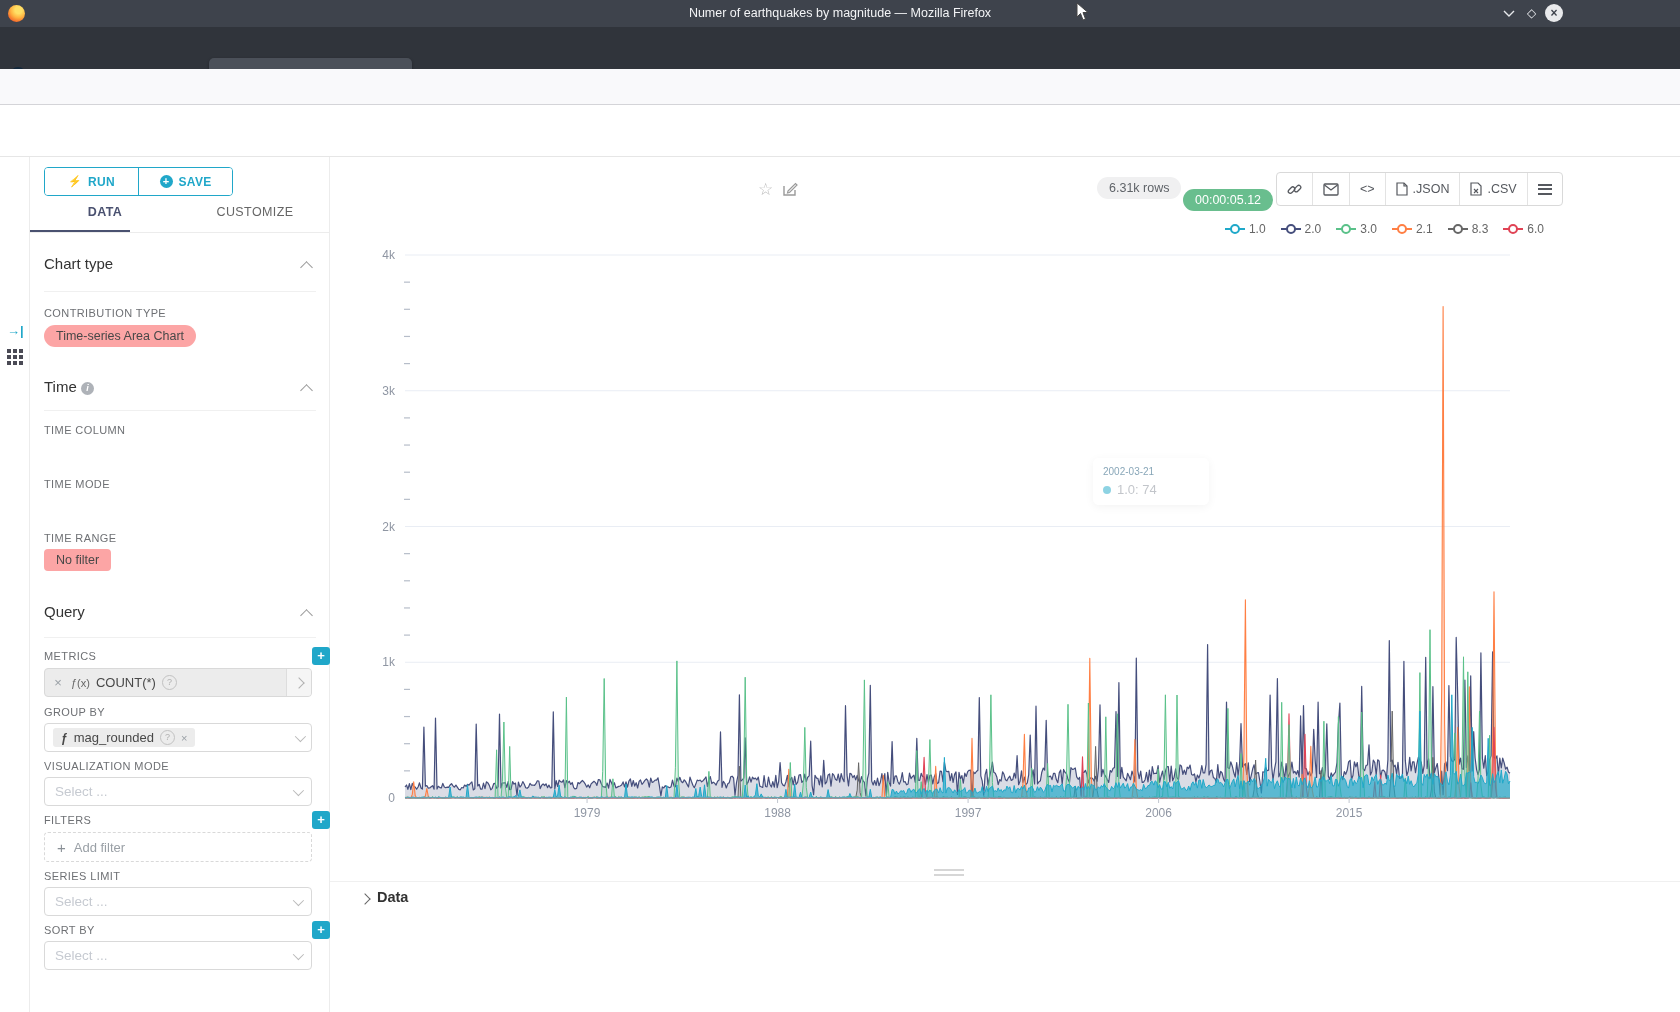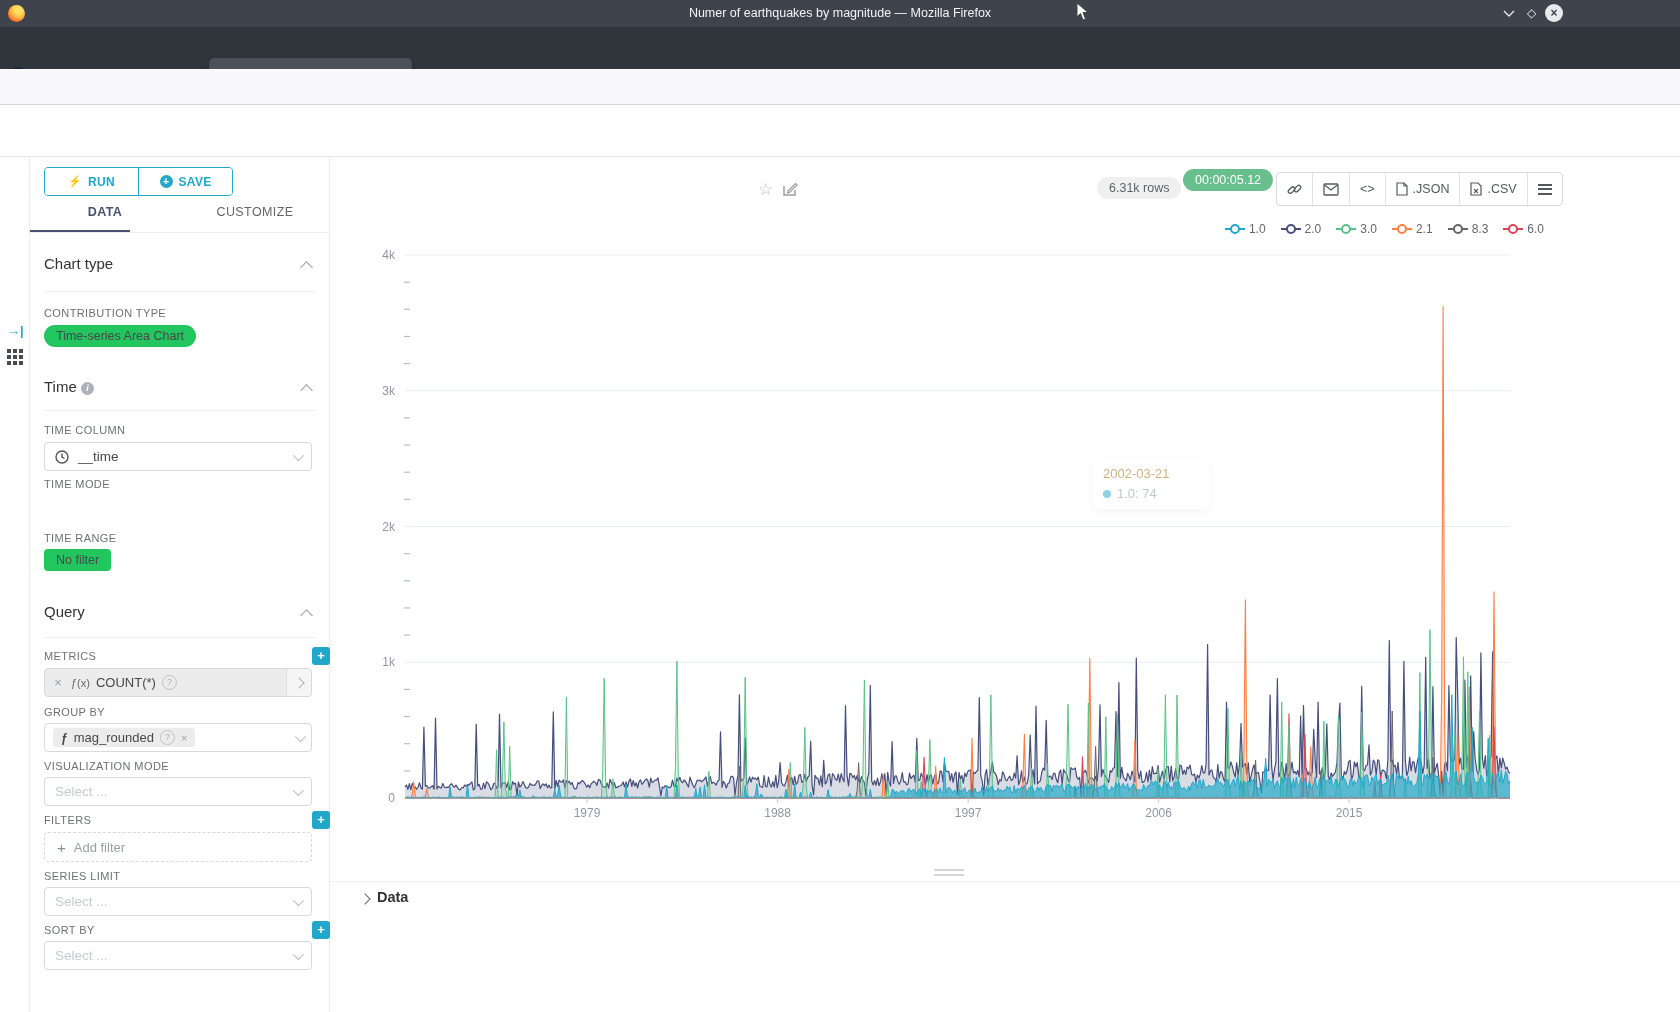--- a/index.html
+++ b/index.html
@@ -64,21 +64,21 @@
   #ptabs-border{left:0;top:75px;width:300px;height:1px;background:#ececec;}
 
   .sec-head{left:14px;font-size:15px;color:#333;}
   .sec-chev{left:272px;width:8px;height:8px;border-right:1.6px solid #999;border-bottom:1.6px solid #999;transform:rotate(-135deg);}
   .sec-line{left:14px;width:272px;height:1px;background:#f0f0f0;}
   .lbl{left:14px;font-size:11px;letter-spacing:.4px;color:#6e7074;}
   .sel{left:14px;width:268px;height:29px;border:1px solid #d9d9d9;border-radius:4px;background:#fff;
        box-sizing:border-box;display:flex;align-items:center;padding:0 10px;font-size:13.5px;color:#484848;}
   .sel .ph{color:#c6cad1;}
   .sel .dchev{margin-left:auto;width:7px;height:7px;border-right:1.5px solid #b9b9b9;border-bottom:1.5px solid #b9b9b9;transform:rotate(45deg) translateY(-2px);}
-  .pill{display:inline-block;background:#22c55e;border-radius:12px;padding:4px 12px;font-size:12.5px;color:#484848;}
+  .pill{display:inline-block;background:#fca5a5;border-radius:12px;padding:4px 12px;font-size:12.5px;color:#484848;}
   .addbtn{left:282px;width:18px;height:18px;background:#20a7c9;border-radius:3px;color:#fff;font-size:13px;line-height:17px;text-align:center;font-weight:bold;}
   .qmark{display:inline-block;width:13px;height:13px;border:1px solid #c2c2c2;border-radius:50%;color:#b0b0b0;
          font-size:9px;line-height:13px;text-align:center;}
   #info-i{display:inline-block;width:13px;height:13px;background:#aeb2b8;border-radius:50%;color:#fff;font-size:9px;
           line-height:13px;text-align:center;font-style:italic;font-weight:bold;vertical-align:1px;}
 
   #metric-box{left:14px;top:511px;width:268px;height:29px;border:1px solid #d9d9d9;border-radius:4px;overflow:hidden;
               box-sizing:border-box;display:flex;align-items:center;background:#ececec;}
   #metric-box .xdel{width:26px;text-align:center;color:#9aa0a6;font-size:13px;}
   #metric-box .fx{font-size:11px;color:#666;margin-right:6px;}
@@ -92,38 +92,38 @@
   #addfilter{left:14px;top:675px;width:268px;height:30px;border:1px dashed #d9d9d9;border-radius:4px;box-sizing:border-box;
              display:flex;align-items:center;padding:0 12px;color:#9aa0a6;font-size:13px;gap:8px;}
   #addfilter .plus{font-size:15px;color:#8a9096;}
 
   
   #main{left:330px;top:157px;width:1350px;height:855px;background:#fff;}
   #chart-title{left:22px;top:17px;font-size:21px;color:#484848;}
   #fav-star{left:428px;top:22px;color:#bdbdbd;font-size:17px;}
   #rows-pill{left:767px;top:20px;height:22px;line-height:22px;padding:0 12px;background:#f0f0f1;border-radius:11px;
              font-size:12.5px;color:#5f6368;}
-  #timer-pill{left:853px;top:12px;height:22px;line-height:22px;padding:0 12px;background:#69be8e;border-radius:11px;
+  #timer-pill{left:853px;top:32px;height:22px;line-height:22px;padding:0 12px;background:#69be8e;border-radius:11px;
               font-size:12.5px;color:#fff;}
   #btngroup{left:946px;top:15px;height:32px;display:flex;border:1px solid #d9d9d9;border-radius:4px;background:#fff;align-items:stretch;}
   #btngroup .cell{display:flex;align-items:center;justify-content:center;padding:0 10px;color:#55585e;font-size:12.5px;gap:5px;}
   #btngroup .cell+.cell{border-left:1px solid #e3e3e3;}
   .hamb{display:inline-block;width:14px;}
   .hamb i{display:block;height:2px;background:#55585e;margin:2.5px 0;}
 
   #legend{left:0;top:65px;width:1214px;display:flex;justify-content:flex-end;gap:15px;}
   .lg-item{display:flex;align-items:center;gap:4px;font-size:12px;color:#666;}
   .lg-marker{position:relative;width:20px;height:10px;}
   .lg-marker .ln{position:absolute;left:0;top:4px;width:20px;height:2px;}
   .lg-marker .ring{position:absolute;left:5px;top:0;width:6px;height:6px;border-radius:50%;border:2.4px solid;background:#fff;}
 
   #chart-svg{left:0;top:58px;}
   #tooltip{left:763px;top:301px;width:96px;background:rgba(255,255,255,.92);border-radius:6px;
            box-shadow:0 2px 10px rgba(0,0,0,.10);padding:8px 10px;opacity:.5;}
-  #tooltip .tdate{font-size:13px;color:#a16207;}
+  #tooltip .tdate{font-size:10px;color:#0c4a6e;}
   #tooltip .trow{margin-top:5px;font-size:13px;color:#878d97;display:flex;align-items:center;gap:6px;}
   #tooltip .dot{width:8px;height:8px;border-radius:50%;background:#1FA8C9;}
 
   #drag-handle{left:604px;top:709px;width:30px;}
   #drag-handle i{display:block;height:0;border-top:2px solid #d6d6d6;margin:3px 0;}
   #datapanel-line{left:0;top:724px;width:1350px;height:1px;background:#f0f0f0;}
   #data-chev{left:31px;top:738px;width:7px;height:7px;border-right:1.6px solid #666;border-top:1.6px solid #666;transform:rotate(45deg);}
   #data-label{left:47px;top:732px;font-size:14.5px;font-weight:bold;color:#333;}
 
   svg text{font-family:"Liberation Sans",sans-serif;}
@@ -270,28 +270,20 @@
     <span class="abs sec-chev" style="top:106px"></span>
     <div class="abs sec-line" style="top:134px"></div>
     <span class="abs lbl" style="top:150px">CONTRIBUTION TYPE</span>
     <span class="abs pill" style="left:14px;top:168px">Time-series Area Chart</span>
 
     <span class="abs sec-head" style="top:221px"><span>Time</span> <span id="info-i">i</span></span>
     <span class="abs sec-chev" style="top:229px"></span>
     <div class="abs sec-line" style="top:253px"></div>
 
     <span class="abs lbl" style="top:267px">TIME COLUMN</span>
-    <div class="abs sel" style="top:285px">
-      <svg width="14" height="14" viewBox="0 0 14 14" style="margin-right:9px">
-        <circle cx="7" cy="7" r="6" fill="none" stroke="#555" stroke-width="1.4"></circle>
-        <path d="M7 3.5 V7 L9.5 8.5" fill="none" stroke="#555" stroke-width="1.4"></path>
-      </svg>
-      <span>__time</span>
-      <span class="dchev"></span>
-    </div>
 
     <span class="abs lbl" style="top:321px">TIME MODE</span>
 
     <span class="abs lbl" style="top:375px">TIME RANGE</span>
     <span class="abs pill" style="left:14px;top:392px;border-radius:4px">No filter</span>
 
     <span class="abs sec-head" style="top:446px">Query</span>
     <span class="abs sec-chev" style="top:454px"></span>
     <div class="abs sec-line" style="top:480px"></div>
 

